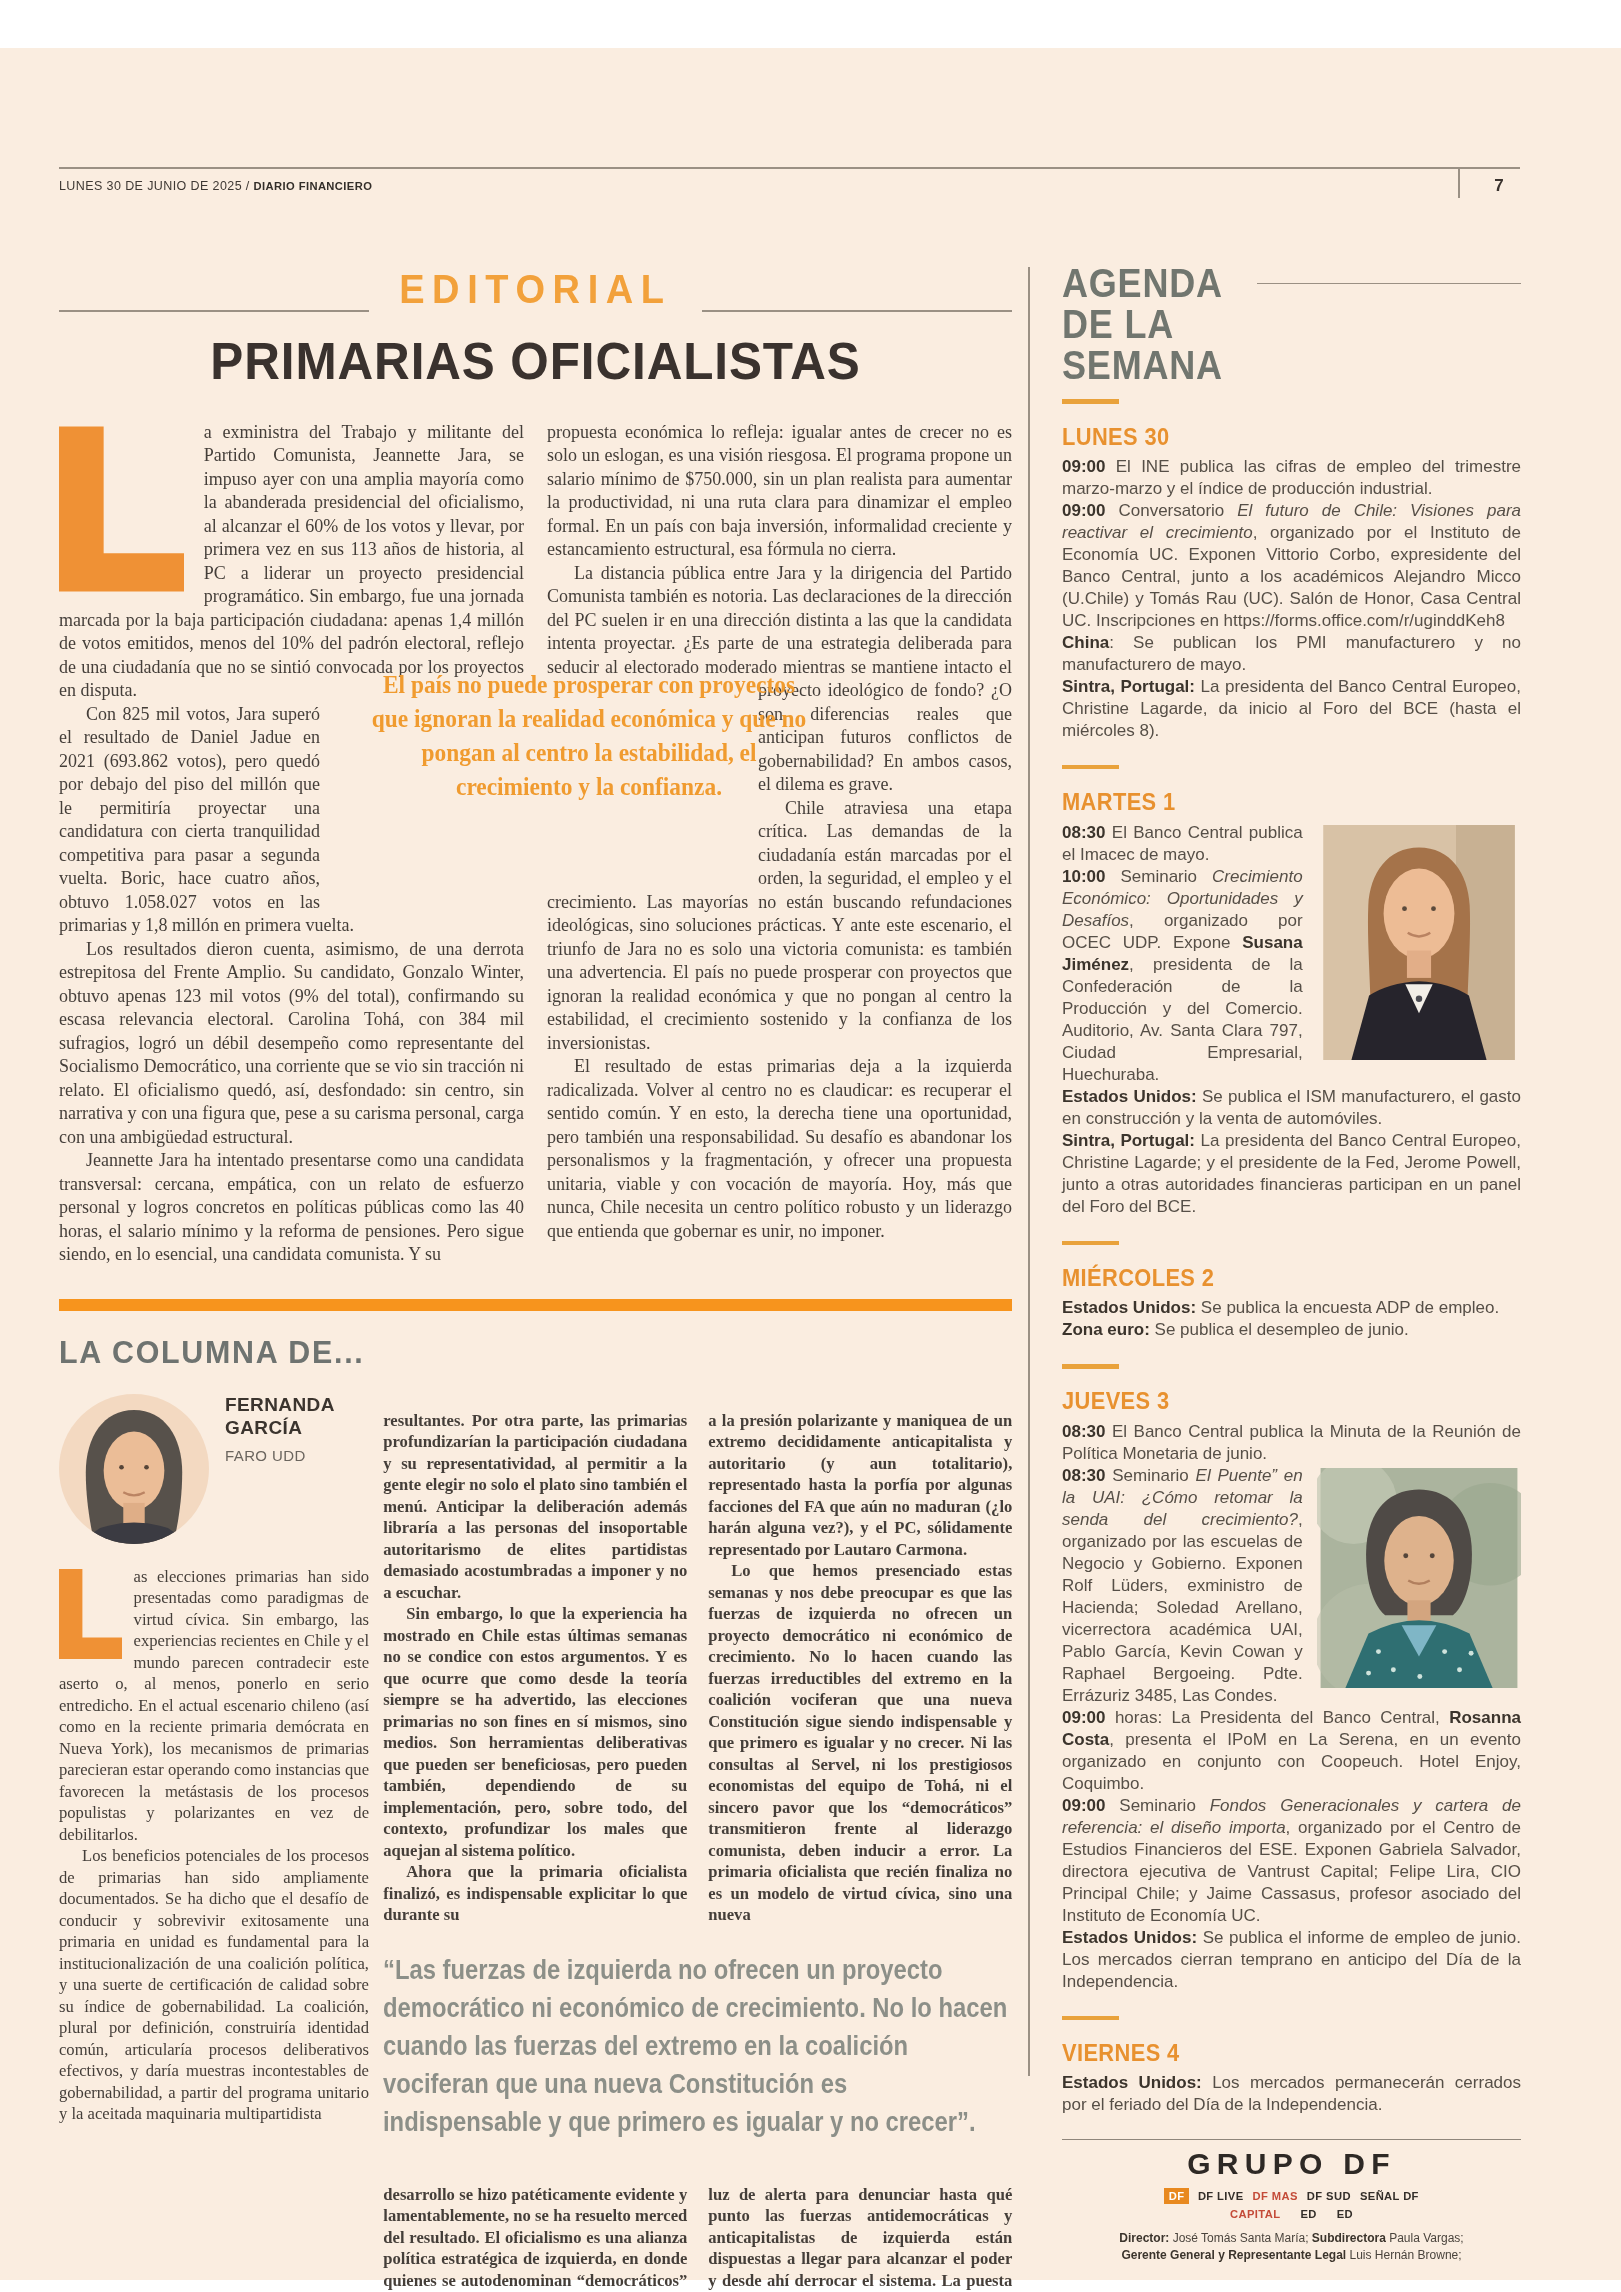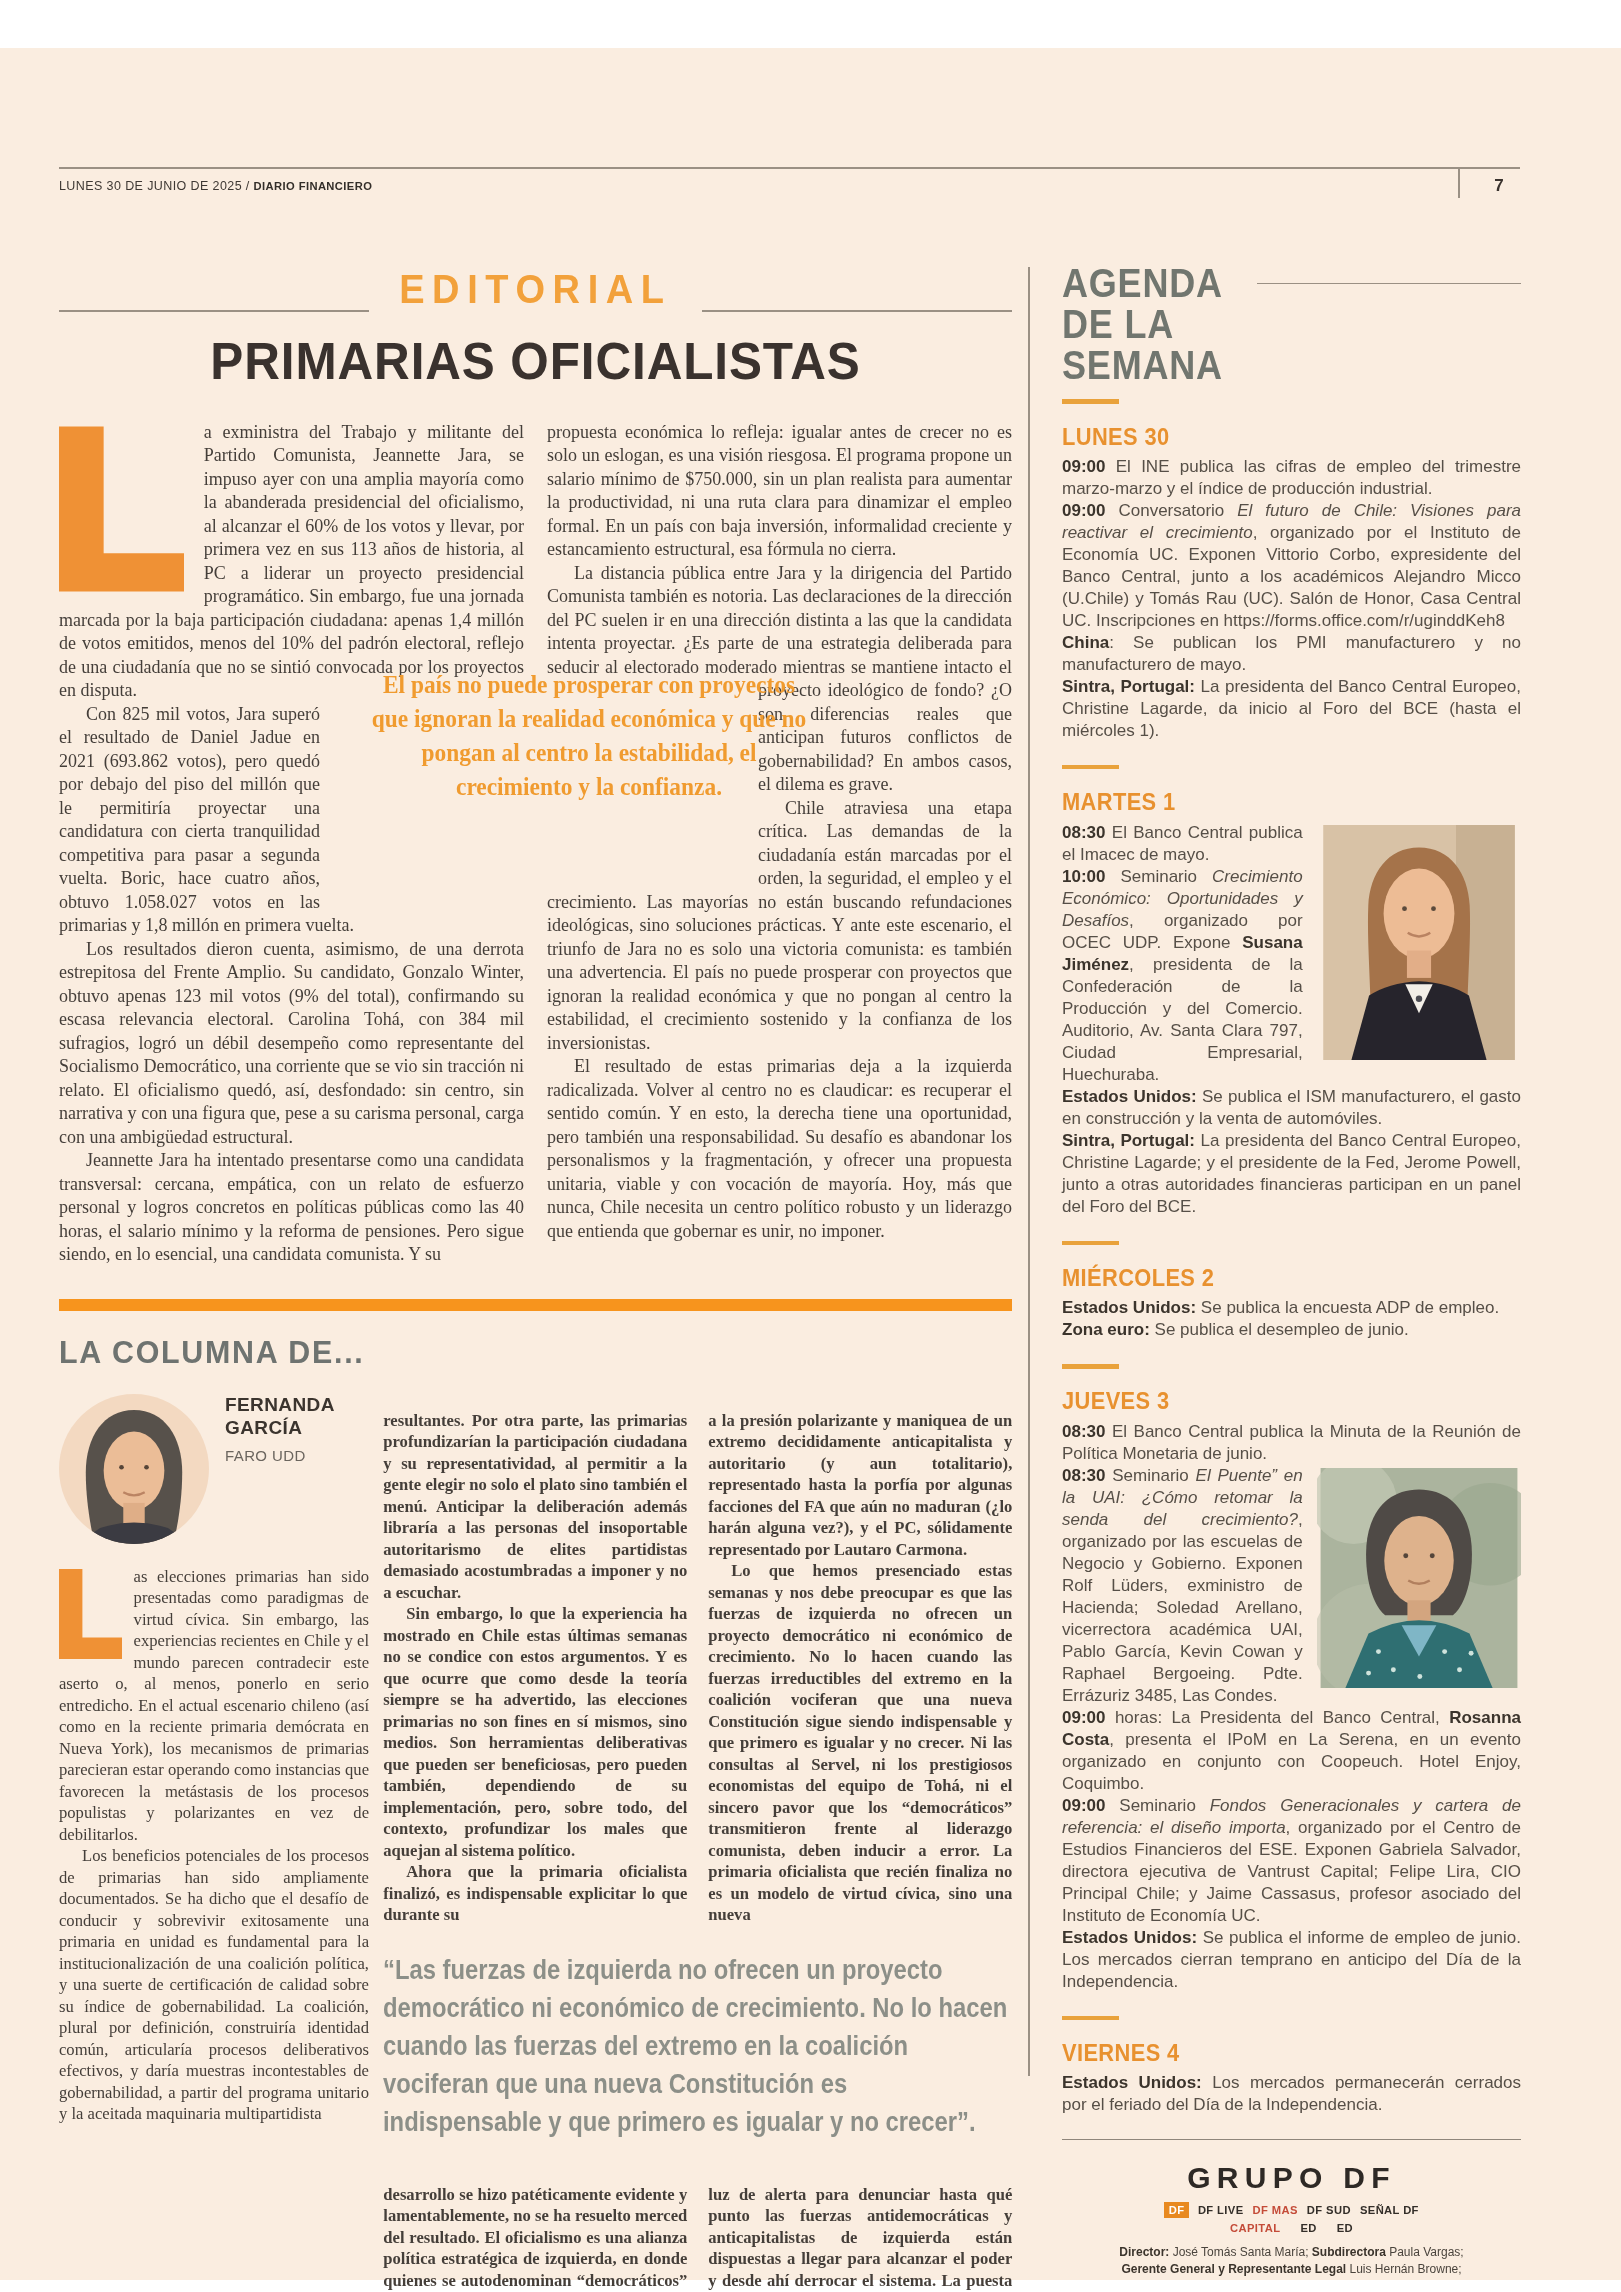--- a/index.html
+++ b/index.html
@@ -73,21 +73,21 @@
   .day { margin-top:19.7px; }
   .day-label { font-size:23px; font-weight:bold; color:#E8912F; letter-spacing:0.4px; margin-bottom:5.4px;
                transform:scaleX(.95); transform-origin:0 0; }
   .day-divider { width:57px; height:4.5px; background:#E9A23B; margin:23px 0 9px; }
   .agenda-item { margin:0; font-size:17px; line-height:22px; color:#564F47; text-align:justify; }
   .seg-b { font-weight:bold; color:#3B342C; }
   .seg-i { font-style:italic; }
   .agenda-photo { float:right; margin:3.6px 0 5.4px 14.3px; overflow:hidden; }
 
   
-  .masthead { margin-top:23px; border-top:1.8px solid #8F867B; padding-top:21px; text-align:center; }
+  .masthead { margin-top:23px; border-top:1.8px solid #8F867B; padding-top:7px; text-align:center; }
   .mh-name { font-size:30px; font-weight:bold; letter-spacing:6.3px; color:#2E2925; }
   .brand-row { margin-top:7.2px; display:flex; justify-content:center; gap:9px; align-items:center; }
   .brand-row.second { margin-top:3.6px; gap:20px; }
   .brand { font-size:11.2px; font-weight:bold; color:#332E29; letter-spacing:0.4px; }
   .brand.b-badge { background:#E8891F; color:#fff; padding:1.8px 4.5px; }
   .brand.b-accent { color:#C44B38; }
   .mh-block1 { margin-top:10.7px; font-size:12px; line-height:17px; color:#4A443D; }
 </style>
 </head>
 <body>
@@ -207,21 +207,21 @@
       <div class="ag-title">SEMANA</div>
       <div class="ag-underline"></div>
     </div>
 
     <div class="day">
       <div class="day-label">LUNES 30</div>
       <div>
           <p class="agenda-item"><span class="seg-b">09:00 </span><span>El INE publica las cifras de empleo del trimestre marzo-marzo y el índice de producción industrial.</span></p>
           <p class="agenda-item"><span class="seg-b">09:00 </span><span>Conversatorio </span><span class="seg-i">El futuro de Chile: Visiones para reactivar el crecimiento</span><span>, organizado por el Instituto de Economía UC. Exponen Vittorio Corbo, expresidente del Banco Central, junto a los académicos Alejandro Micco (U.Chile) y Tomás Rau (UC). Salón de Honor, Casa Central UC. Inscripciones en https://forms.office.com/r/uginddKeh8</span></p>
           <p class="agenda-item"><span class="seg-b">China</span><span>: Se publican los PMI manufacturero y no manufacturero de mayo.</span></p>
-          <p class="agenda-item"><span class="seg-b">Sintra, Portugal: </span><span>La presidenta del Banco Central Europeo, Christine Lagarde, da inicio al Foro del BCE (hasta el miércoles 1).</span></p>
+          <p class="agenda-item"><span class="seg-b">Sintra, Portugal: </span><span>La presidenta del Banco Central Europeo, Christine Lagarde, da inicio al Foro del BCE (hasta el miércoles 8).</span></p>
         </div>
     </div>
 
     <div class="day-divider"></div>
     <div class="day">
       <div class="day-label">MARTES 1</div>
       <div class="agenda-photo">
         <svg width="204" height="235" viewBox="0 0 238 292" aria-hidden="true">
           <rect width="238" height="292" fill="#D8C2A6"></rect>
           <rect x="165" width="73" height="292" fill="#C8B193"></rect>

